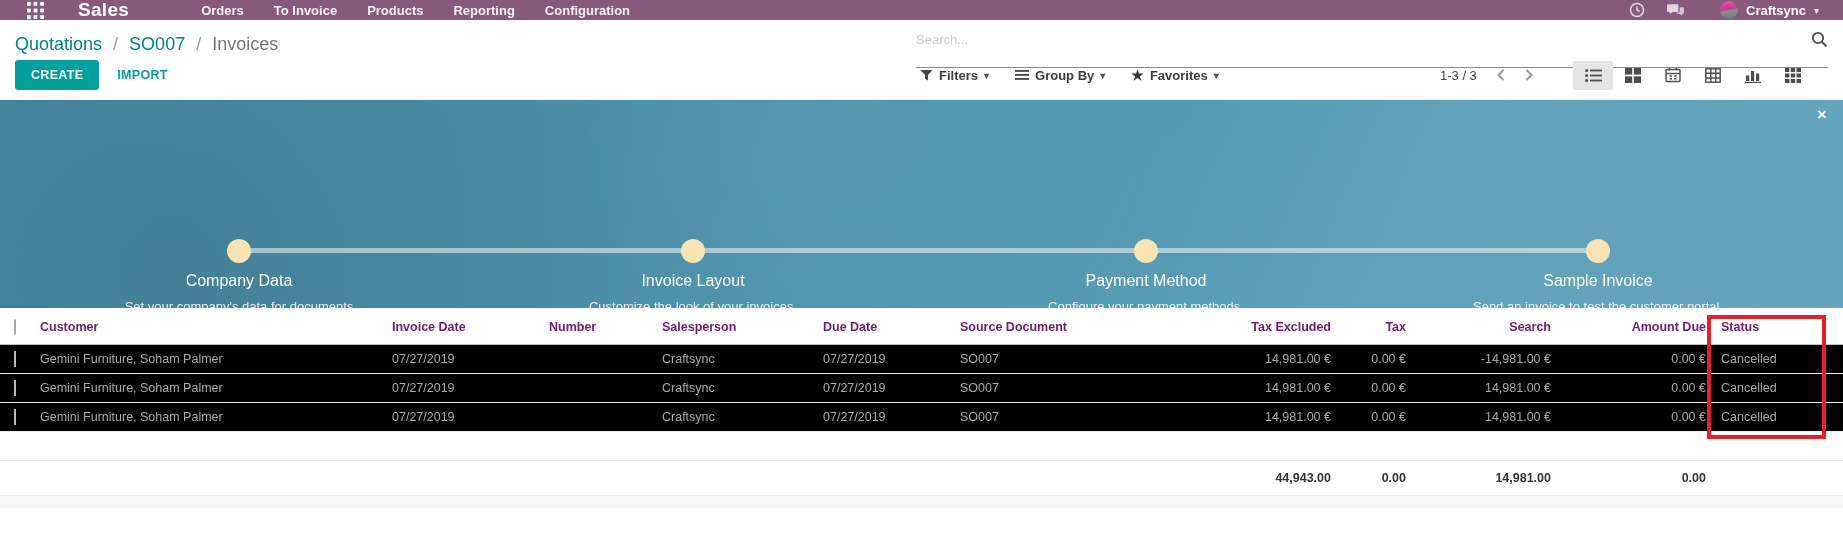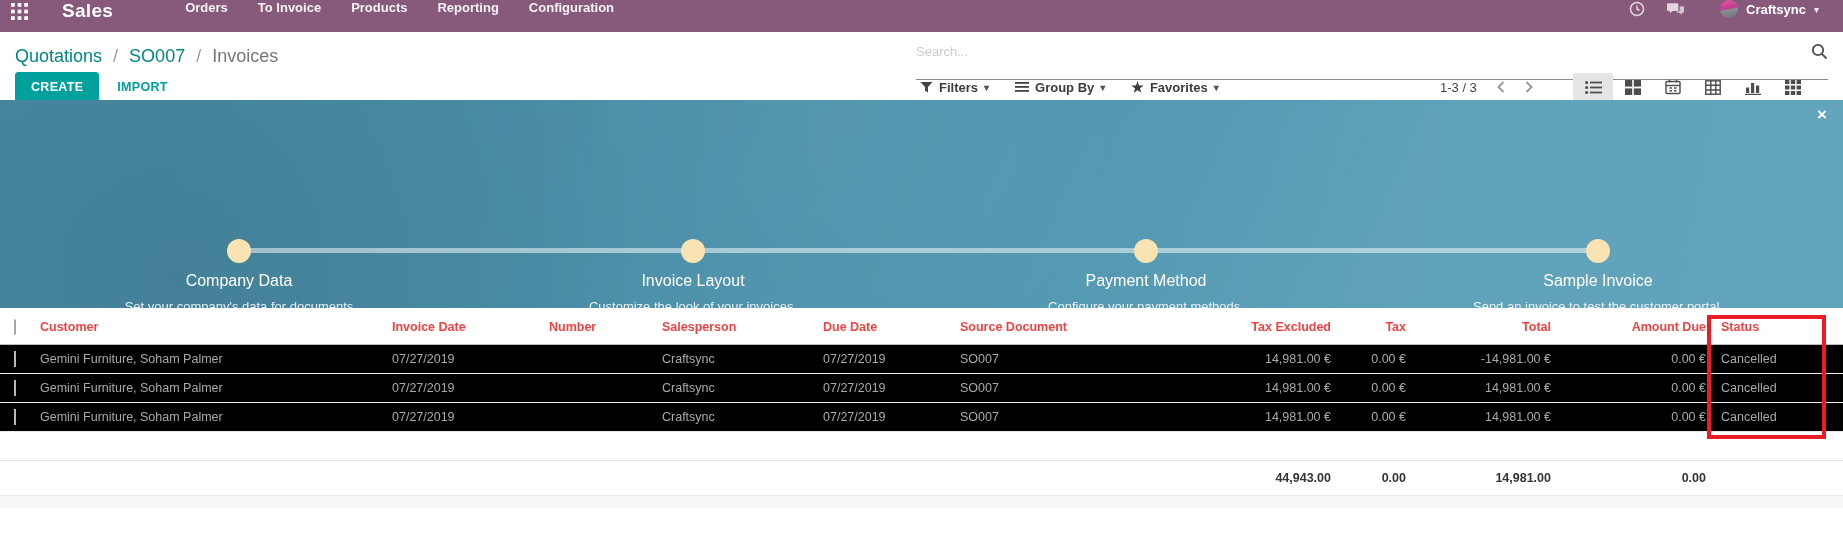--- a/index.html
+++ b/index.html
@@ -1,19 +1,19 @@
 <!DOCTYPE html>
 <html><head>
 <meta charset="utf-8">
 <style>
   * { margin:0; padding:0; box-sizing:border-box; }
   html,body { width:1843px; height:539px; font-family:"Liberation Sans", sans-serif; background:#fff; overflow:hidden; position:relative; }
 
   
-  .topbar { height:32px; background:#875A7B; display:flex; align-items:flex-start; color:#fff; padding:0 24px 0 8px; }
+  .topbar { height:20px; background:#875A7B; display:flex; align-items:center; color:#fff; padding:0 24px 0 24px; }
   .apps-btn { width:22px; height:22px; display:flex; align-items:center; justify-content:center; cursor:pointer; }
   .brand { font-size:19px; font-weight:bold; margin-left:32px; letter-spacing:.3px; }
   .topmenu { display:flex; gap:30px; margin-left:72px; font-size:13px; font-weight:bold; }
   .topmenu .mi { color:rgba(255,255,255,.92); cursor:pointer; }
   .top-right { margin-left:auto; display:flex; align-items:center; gap:22px; }
   .sys-icon { color:rgba(255,255,255,.75); display:flex; }
   .user-block { display:flex; align-items:center; gap:8px; margin-left:14px; cursor:pointer; }
   .avatar { width:18px; height:18px; border-radius:50%; background:linear-gradient(170deg,#e75ba5 0%,#c13a8c 45%,#8a8f93 55%,#6d7275 100%); }
   .user-name { font-size:13px; font-weight:bold; }
   .caret { font-size:10px; color:rgba(255,255,255,.9); }
@@ -55,21 +55,21 @@
   .tl-dot { position:absolute; top:139px; width:24px; height:24px; border-radius:50%; background:#F9E3B2; z-index:2; }
   .step { position:absolute; top:172px; width:260px; text-align:center; z-index:2; color:#fff; }
   .step-title { font-size:16px; font-weight:normal; }
   .step-desc { font-size:13px; color:rgba(255,255,255,.88); line-height:1.45; margin-top:8px; }
 
   
   .list { position:absolute; top:310px; left:0; width:1843px; font-size:12.5px; }
   .lrow { display:grid; grid-template-columns:40px 352px 157px 113px 161px 137px 250px 125px 75px 145px 155px 118px; align-items:center; }
   .lrow > div:nth-child(8), .lrow > div:nth-child(9), .lrow > div:nth-child(10), .lrow > div:nth-child(11) { text-align:right; padding-right:4px; }
   .lrow > div:nth-child(12) { padding-left:11px; }
-  .lhead { height:35px; font-weight:bold; color:#ef4444; border-bottom:1px solid #bdbdbd; background:#fff; }
+  .lhead { height:35px; font-weight:bold; color:#701a75; border-bottom:1px solid #bdbdbd; background:#fff; }
   .ldata { height:29px; color:#a9a9a9; border-bottom:1px solid #ececec; background:#000000; cursor:pointer; }
   .lempty { height:29px; border-bottom:1px solid #e6e6e6; background:#fff; }
   .ltotals { height:34px; font-weight:bold; color:#333; background:#fff; }
   .footer-band { height:13px; background:#f6f6f6; border-top:1px solid #eaeaea; }
   .cbx { width:13px; height:13px; border:1px solid #b8b8b8; border-radius:2px; background:#fff; margin-left:14px; cursor:pointer; }
 
   .red-box { position:absolute; left:1707px; top:315px; width:119px; height:124px; border:4px solid #EC1C24; z-index:6; pointer-events:none; }
 </style>
 </head>
 <body>
@@ -274,21 +274,21 @@
   <div class="lrow lhead">
     <div><span class="cbx" style="border-color:#a8a8a8"></span></div>
     <div>Customer</div>
     <div>Invoice Date</div>
     <div>Number</div>
     <div>Salesperson</div>
     <div>Due Date</div>
     <div>Source Document</div>
     <div>Tax Excluded</div>
     <div>Tax</div>
-    <div>Total</div>
+    <div>Search</div>
     <div>Amount Due</div>
     <div>Status</div>
   </div>
 
   <div class="lrow ldata">
     <div><span class="cbx"></span></div>
     <div>Gemini Furniture, Soham Palmer</div>
     <div>07/27/2019</div>
     <div></div>
     <div>Craftsync</div>

